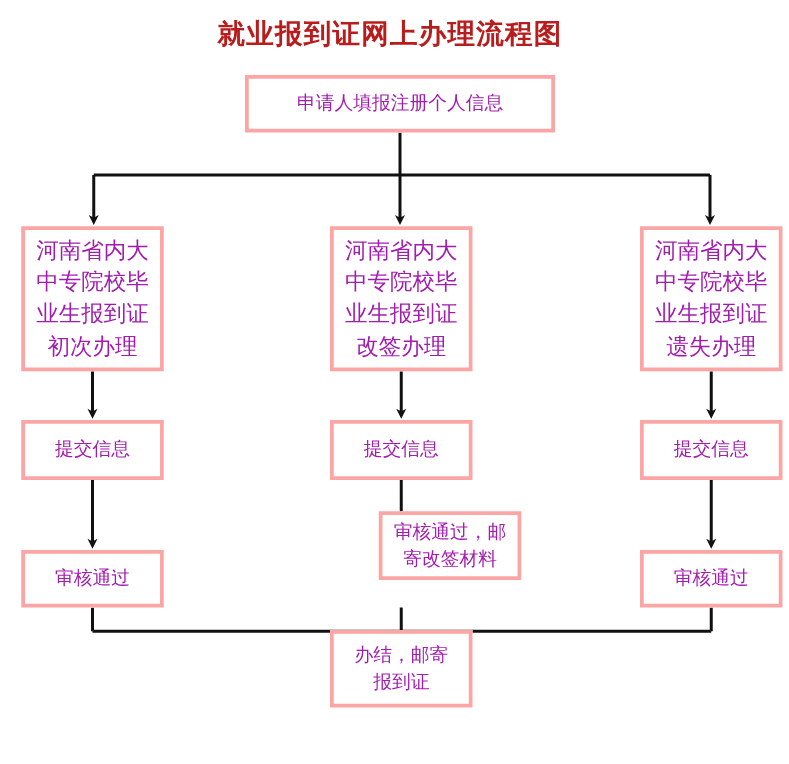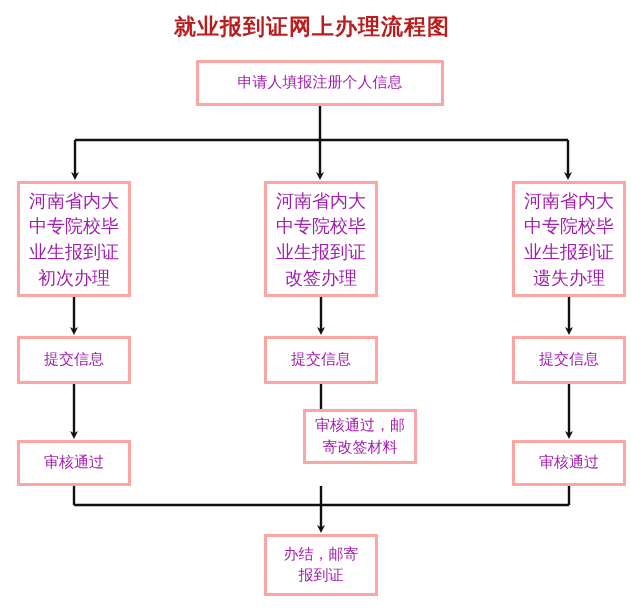--- a/index.html
+++ b/index.html
@@ -120,16 +120,16 @@
 
   <div class="node" style="left:512px; top:336px; width:114px; height:48px;">提交信息</div>
 
   <div class="node" style="left:17px; top:440px; width:114px; height:46px;">审核通过</div>
 
   <div class="node" style="left:264px; top:409px; width:114px; height:55px;margin-left:39px;">审核通过，邮
 寄改签材料</div>
 
   <div class="node" style="left:512px; top:440px; width:114px; height:46px;">审核通过</div>
 
-  <div class="node" style="left:264px; top:534px; width:114px; height:62px;">办结，邮寄
+  <div class="node" style="left:264px; top:504px; width:114px; height:62px;">办结，邮寄
 报到证</div>
 
 </div>
 
 </body></html>

